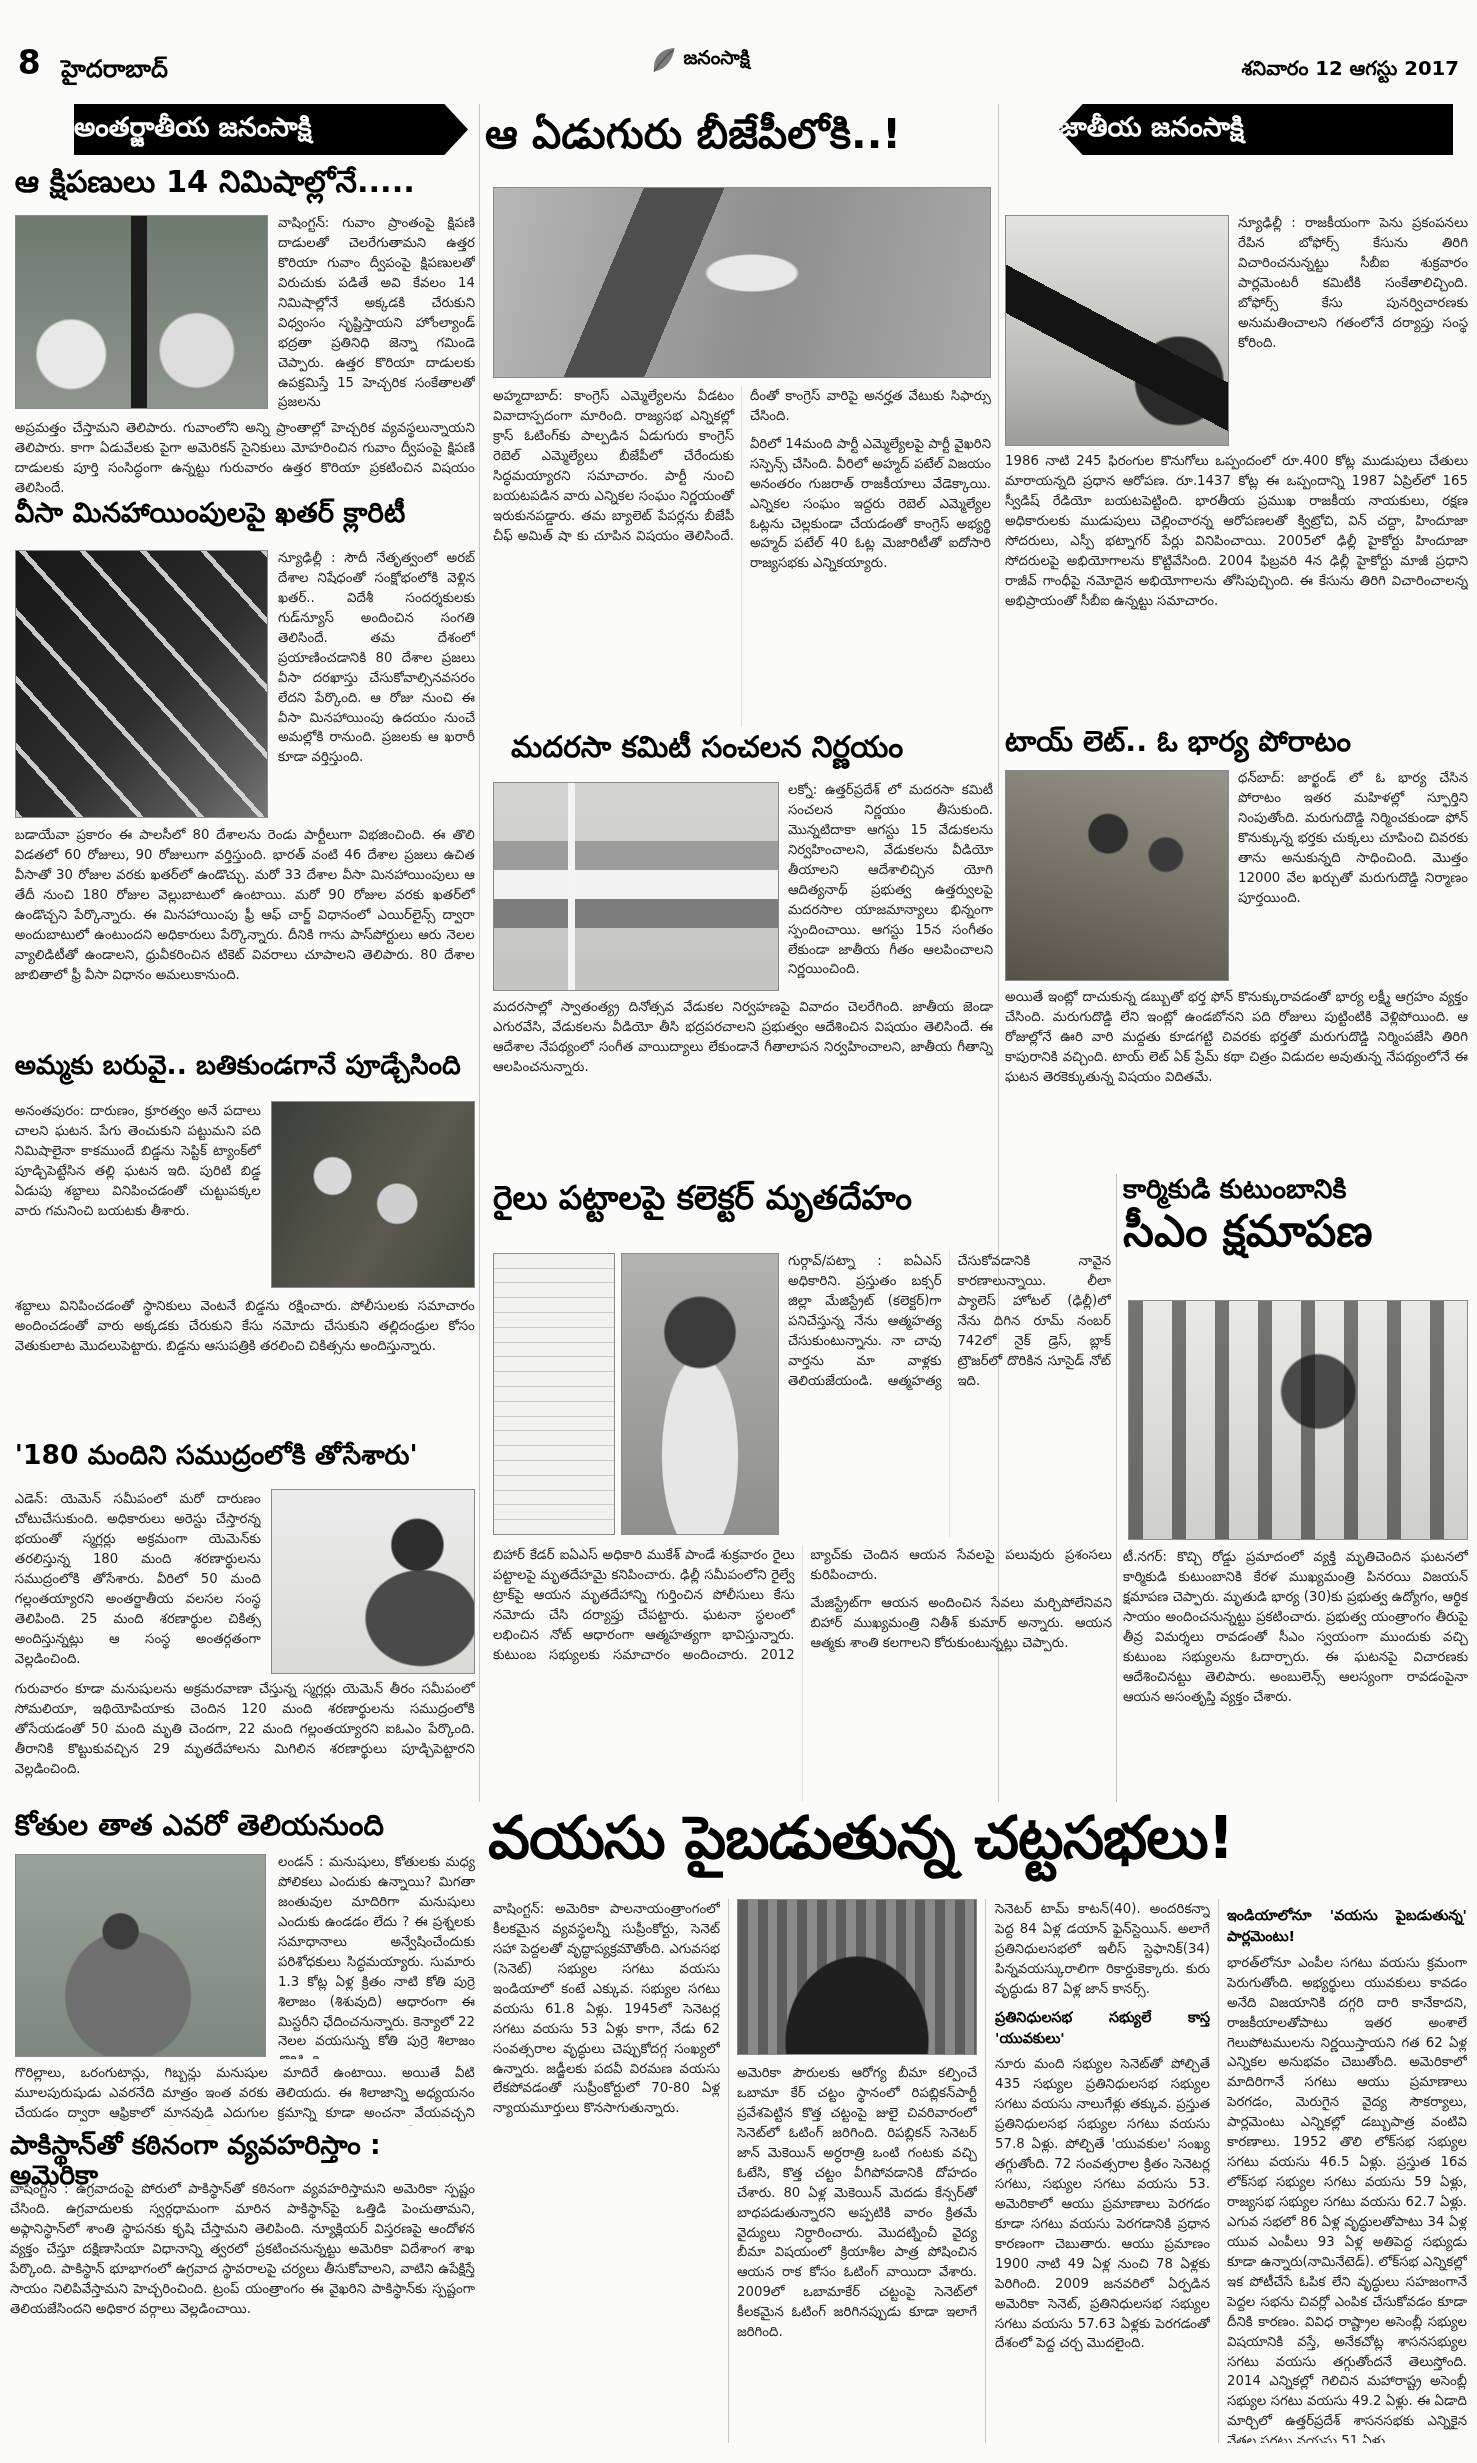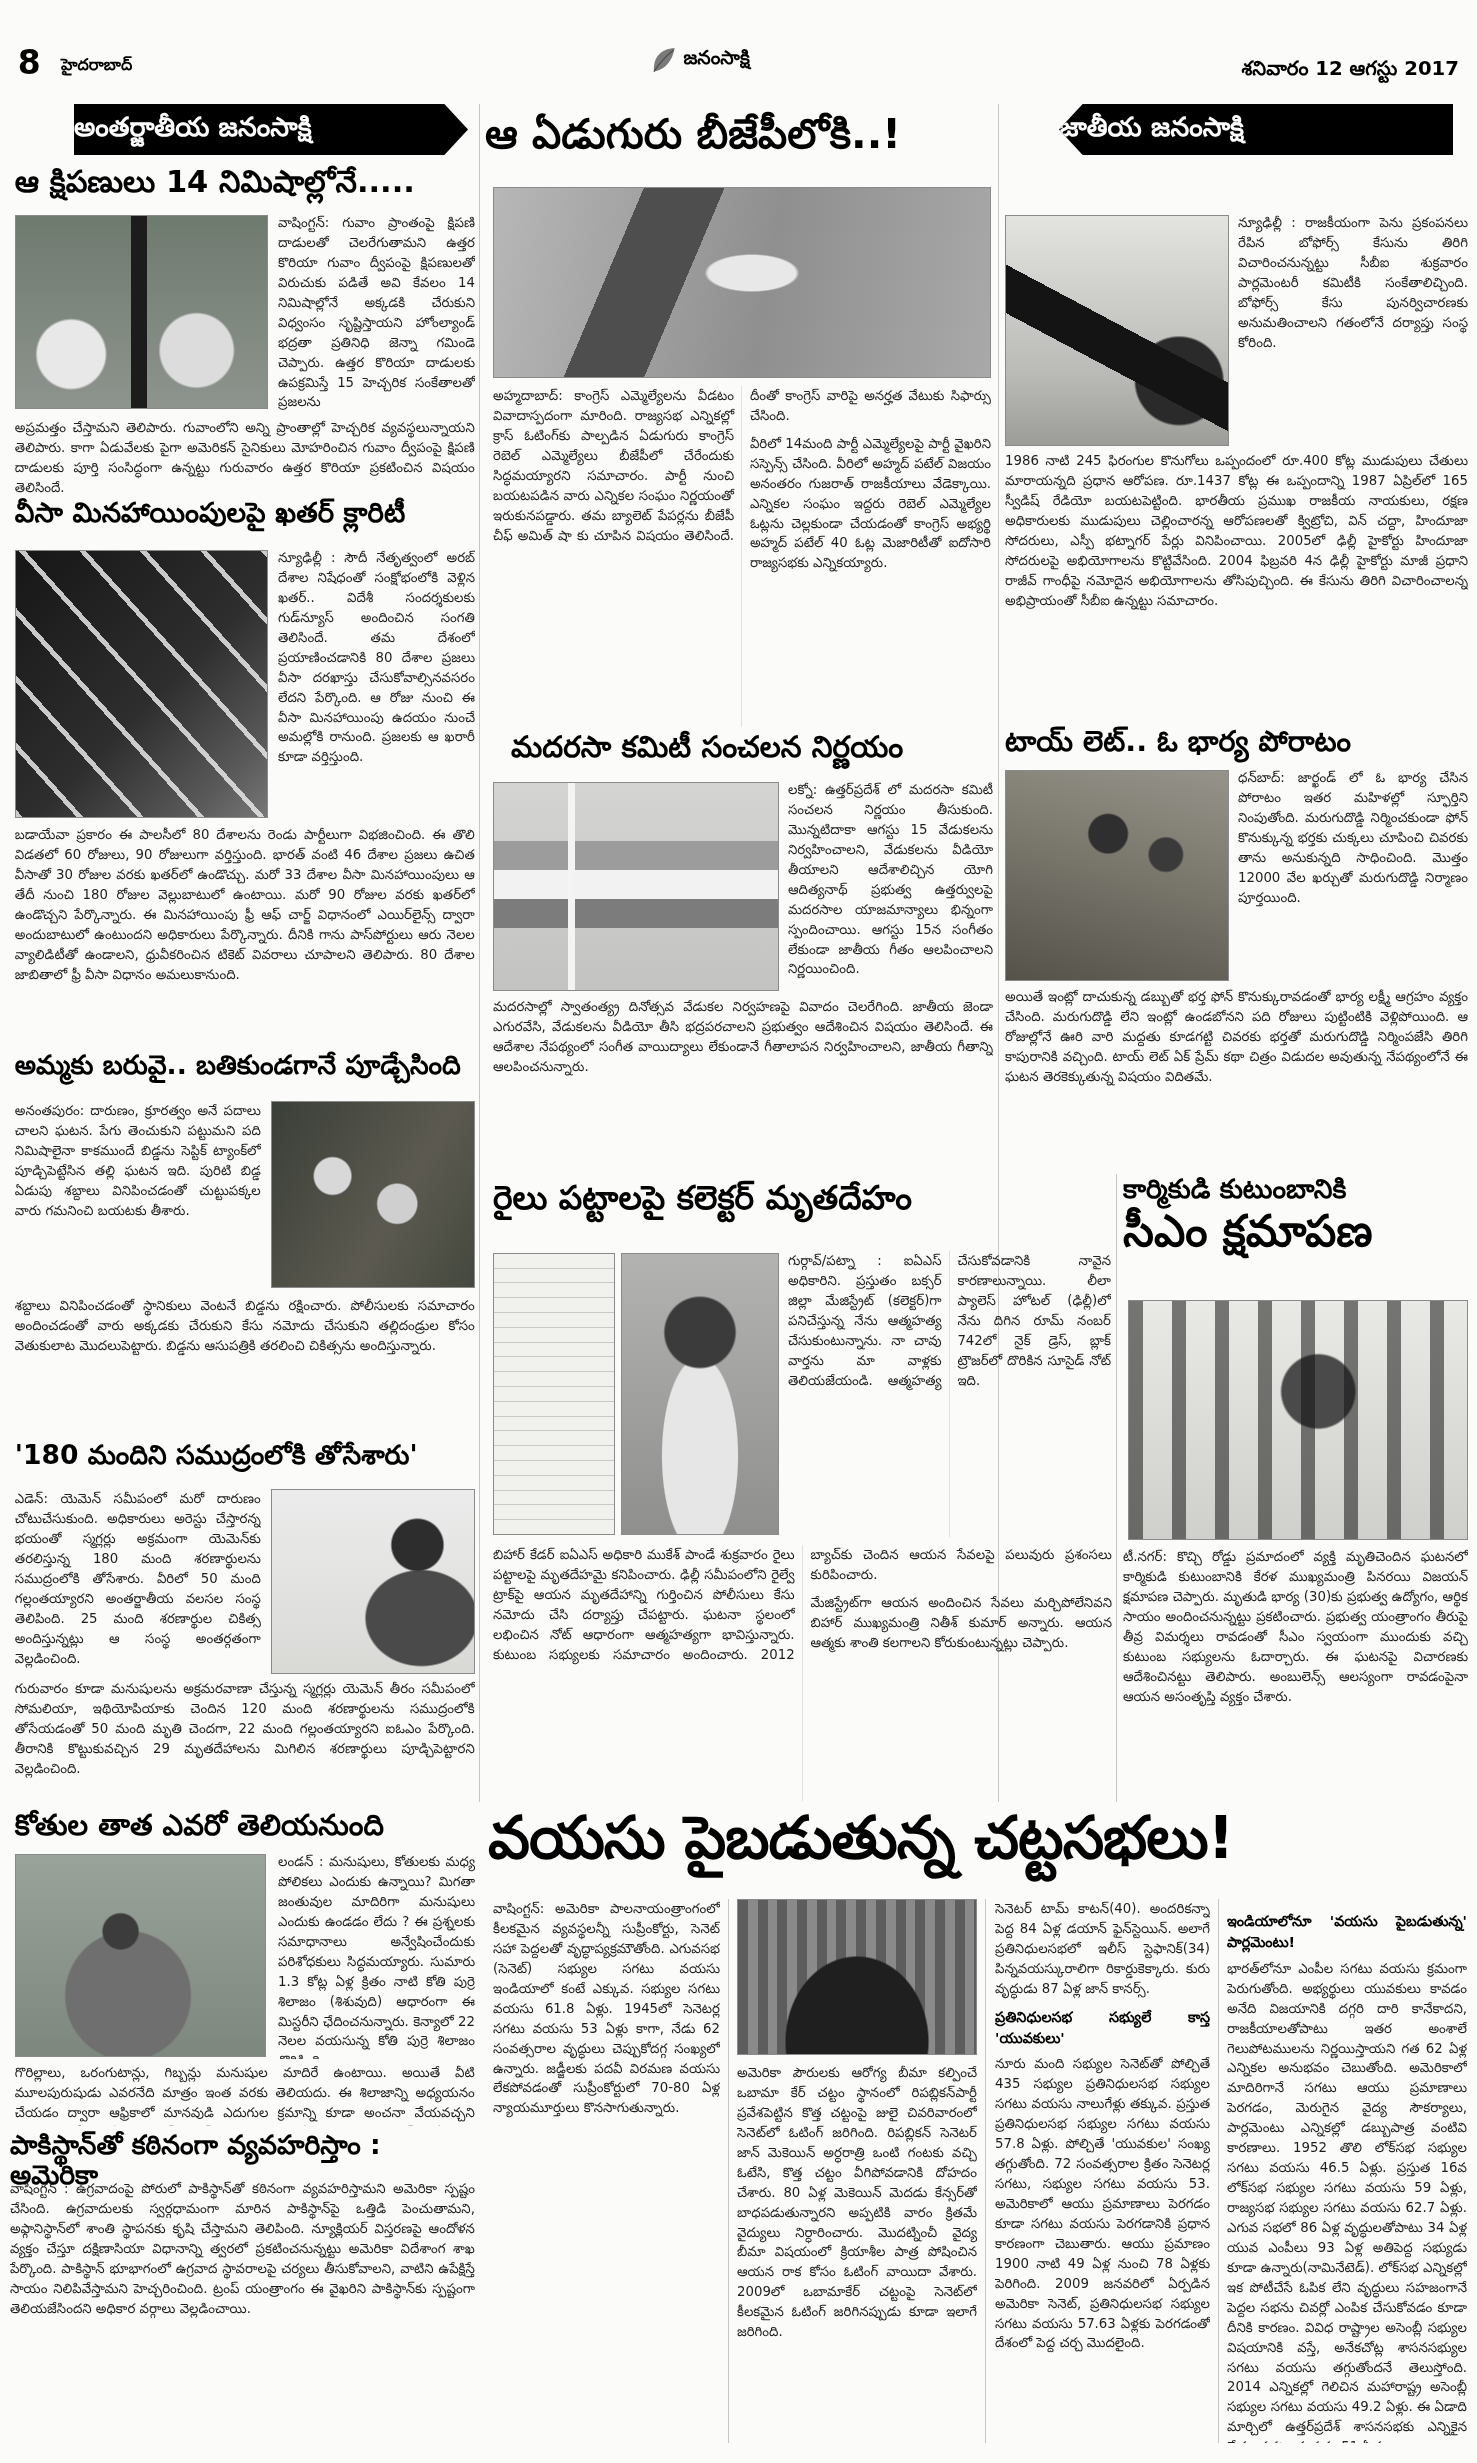--- a/index.html
+++ b/index.html
@@ -17,21 +17,21 @@
   .twocol{column-count:2;column-gap:15.8px;column-rule:1px solid #e0e0dc;}
   .subhead{font-weight:700;font-size:14.3px;margin:7.9px 0 4.9px;color:#000;}
   .hdr-txt{font-weight:700;color:#000;}
 </style>
 </head>
 <body>
 
 <div class="page">
 
   <div class="abs hdr-txt" style="left:17.7px;top:43px;font-size:33px;">8</div>
-  <div class="abs hdr-txt" style="left:61px;top:55px;font-size:16px;">హైదరాబాద్</div>
+  <div class="abs hdr-txt" style="left:61px;top:55px;font-size:24px;">హైదరాబాద్</div>
   <div class="abs" style="left:650px;top:45px;display:flex;align-items:center;gap:5.9px;">
     <span style="display:inline-block;line-height:0;">
       <svg width="27.6" height="29.6" viewBox="0 0 28 30">
           <path d="M4 27 C3 12 11 4 25 3 C23 15 16 25 4 27 Z" fill="#7a7a7a"></path>
           <path d="M4 27 C10 18 16 11 24 5" stroke="#4d4d4d" stroke-width="1.3" fill="none"></path>
         </svg>
     </span>
     <span class="hdr-txt" style="font-size:19px;">జనంసాక్షి</span>
   </div>
   <div class="abs hdr-txt" style="left:1162px;top:57px;width:297px;font-size:19.7px;text-align:right;">శనివారం 12 ఆగస్టు 2017</div>
@@ -123,18 +123,18 @@
   <div class="abs photo" style="left:737px;top:1899px;width:240px;height:156px;background:radial-gradient(ellipse at 50% 92%,#1f1f1f 0 42%,rgba(0,0,0,0) 43%),repeating-linear-gradient(90deg,#5d5d5d 0 9.9px,#8a8a8a 9.9px 19.7px),linear-gradient(#777,#555);"></div>
   <div class="abs body" style="left:737px;top:2063px;width:240px;height:380px;">అమెరికా పౌరులకు ఆరోగ్య బీమా కల్పించే ఒబామా కేర్ చట్టం స్థానంలో రిపబ్లికన్‌పార్టీ ప్రవేశపెట్టిన కొత్త చట్టంపై జులై చివరివారంలో సెనెట్‌లో ఓటింగ్ జరిగింది. రిపబ్లికన్ సెనెటర్ జాన్ మెకెయిన్ అర్ధరాత్రి ఒంటి గంటకు వచ్చి ఓటేసి, కొత్త చట్టం వీగిపోవడానికి దోహదం చేశారు. 80 ఏళ్ల మెకెయిన్ మెదడు కేన్సర్‌తో బాధపడుతున్నారని అప్పటికి వారం క్రితమే వైద్యులు నిర్ధారించారు. మొదట్నించీ వైద్య బీమా విషయంలో క్రియాశీల పాత్ర పోషించిన ఆయన రాక కోసం ఓటింగ్ వాయిదా వేశారు. 2009లో ఒబామాకేర్ చట్టంపై సెనెట్‌లో కీలకమైన ఓటింగ్ జరిగినప్పుడు కూడా ఇలాగే జరిగింది.</div>
 
   <div class="abs body" style="left:995px;top:1899px;width:215px;height:544px;">
     <div>సెనెటర్ టామ్ కాటన్(40). అందరికన్నా పెద్ద 84 ఏళ్ల డయాన్ ఫైన్‌స్టెయిన్. అలాగే ప్రతినిధులసభలో ఇలీస్ స్టెఫానిక్(34) పిన్నవయస్కురాలిగా రికార్డుకెక్కారు. కురు వృద్ధుడు 87 ఏళ్ల జాన్ కానర్స్.</div>
     <div class="subhead">ప్రతినిధులసభ సభ్యులే కాస్త 'యువకులు'</div>
     <div>నూరు మంది సభ్యుల సెనెట్‌తో పోల్చితే 435 సభ్యుల ప్రతినిధులసభ సభ్యుల సగటు వయసు నాలుగేళ్లు తక్కువ. ప్రస్తుత ప్రతినిధులసభ సభ్యుల సగటు వయసు 57.8 ఏళ్లు. పోల్చితే 'యువకుల' సంఖ్య తగ్గుతోంది. 72 సంవత్సరాల క్రితం సెనెటర్ల సగటు, సభ్యుల సగటు వయసు 53. అమెరికాలో ఆయు ప్రమాణాలు పెరగడం కూడా సగటు వయసు పెరగడానికి ప్రధాన కారణంగా చెబుతారు. ఆయు ప్రమాణం 1900 నాటి 49 ఏళ్ల నుంచి 78 ఏళ్లకు పెరిగింది. 2009 జనవరిలో ఏర్పడిన అమెరికా సెనెట్, ప్రతినిధులసభ సభ్యుల సగటు వయసు 57.63 ఏళ్లకు పెరగడంతో దేశంలో పెద్ద చర్చ మొదలైంది.</div>
   </div>
 
   <div class="abs body" style="left:1227px;top:1899px;width:240px;height:544px;">
-    <div class="subhead" style="margin-top:12px;">ఇండియాలోనూ 'వయసు పైబడుతున్న' పార్లమెంటు!</div>
+    <div class="subhead" style="margin-top:6px;">ఇండియాలోనూ 'వయసు పైబడుతున్న' పార్లమెంటు!</div>
     <div>భారత్‌లోనూ ఎంపీల సగటు వయసు క్రమంగా పెరుగుతోంది. అభ్యర్థులు యువకులు కావడం అనేది విజయానికి దగ్గరి దారి కానేకాదని, రాజకీయాలతోపాటు ఇతర అంశాలే గెలుపోటములను నిర్ణయిస్తాయని గత 62 ఏళ్ల ఎన్నికల అనుభవం చెబుతోంది. అమెరికాలో మాదిరిగానే సగటు ఆయు ప్రమాణాలు పెరగడం, మెరుగైన వైద్య సౌకర్యాలు, పార్లమెంటు ఎన్నికల్లో డబ్బుపాత్ర వంటివి కారణాలు. 1952 తొలి లోక్‌సభ సభ్యుల సగటు వయసు 46.5 ఏళ్లు. ప్రస్తుత 16వ లోక్‌సభ సభ్యుల సగటు వయసు 59 ఏళ్లు, రాజ్యసభ సభ్యుల సగటు వయసు 62.7 ఏళ్లు. ఎగువ సభలో 86 ఏళ్ల వృద్ధులతోపాటు 34 ఏళ్ల యువ ఎంపీలు 93 ఏళ్ల అతిపెద్ద సభ్యుడు కూడా ఉన్నారు(నామినేటెడ్). లోక్‌సభ ఎన్నికల్లో ఇక పోటీచేసే ఓపిక లేని వృద్ధులు సహజంగానే పెద్దల సభను చివర్లో ఎంపిక చేసుకోవడం కూడా దీనికి కారణం. వివిధ రాష్ట్రాల అసెంబ్లీ సభ్యుల విషయానికి వస్తే, అనేకచోట్ల శాసనసభ్యుల సగటు వయసు తగ్గుతోందనే తెలుస్తోంది. 2014 ఎన్నికల్లో గెలిచిన మహారాష్ట్ర అసెంబ్లీ సభ్యుల సగటు వయసు 49.2 ఏళ్లు. ఈ ఏడాది మార్చిలో ఉత్తర్‌ప్రదేశ్ శాసనసభకు ఎన్నికైన నేతల సగటు వయసు 51 ఏళ్లు.</div>
   </div>
 
 </div>
 
 
 </body></html>

